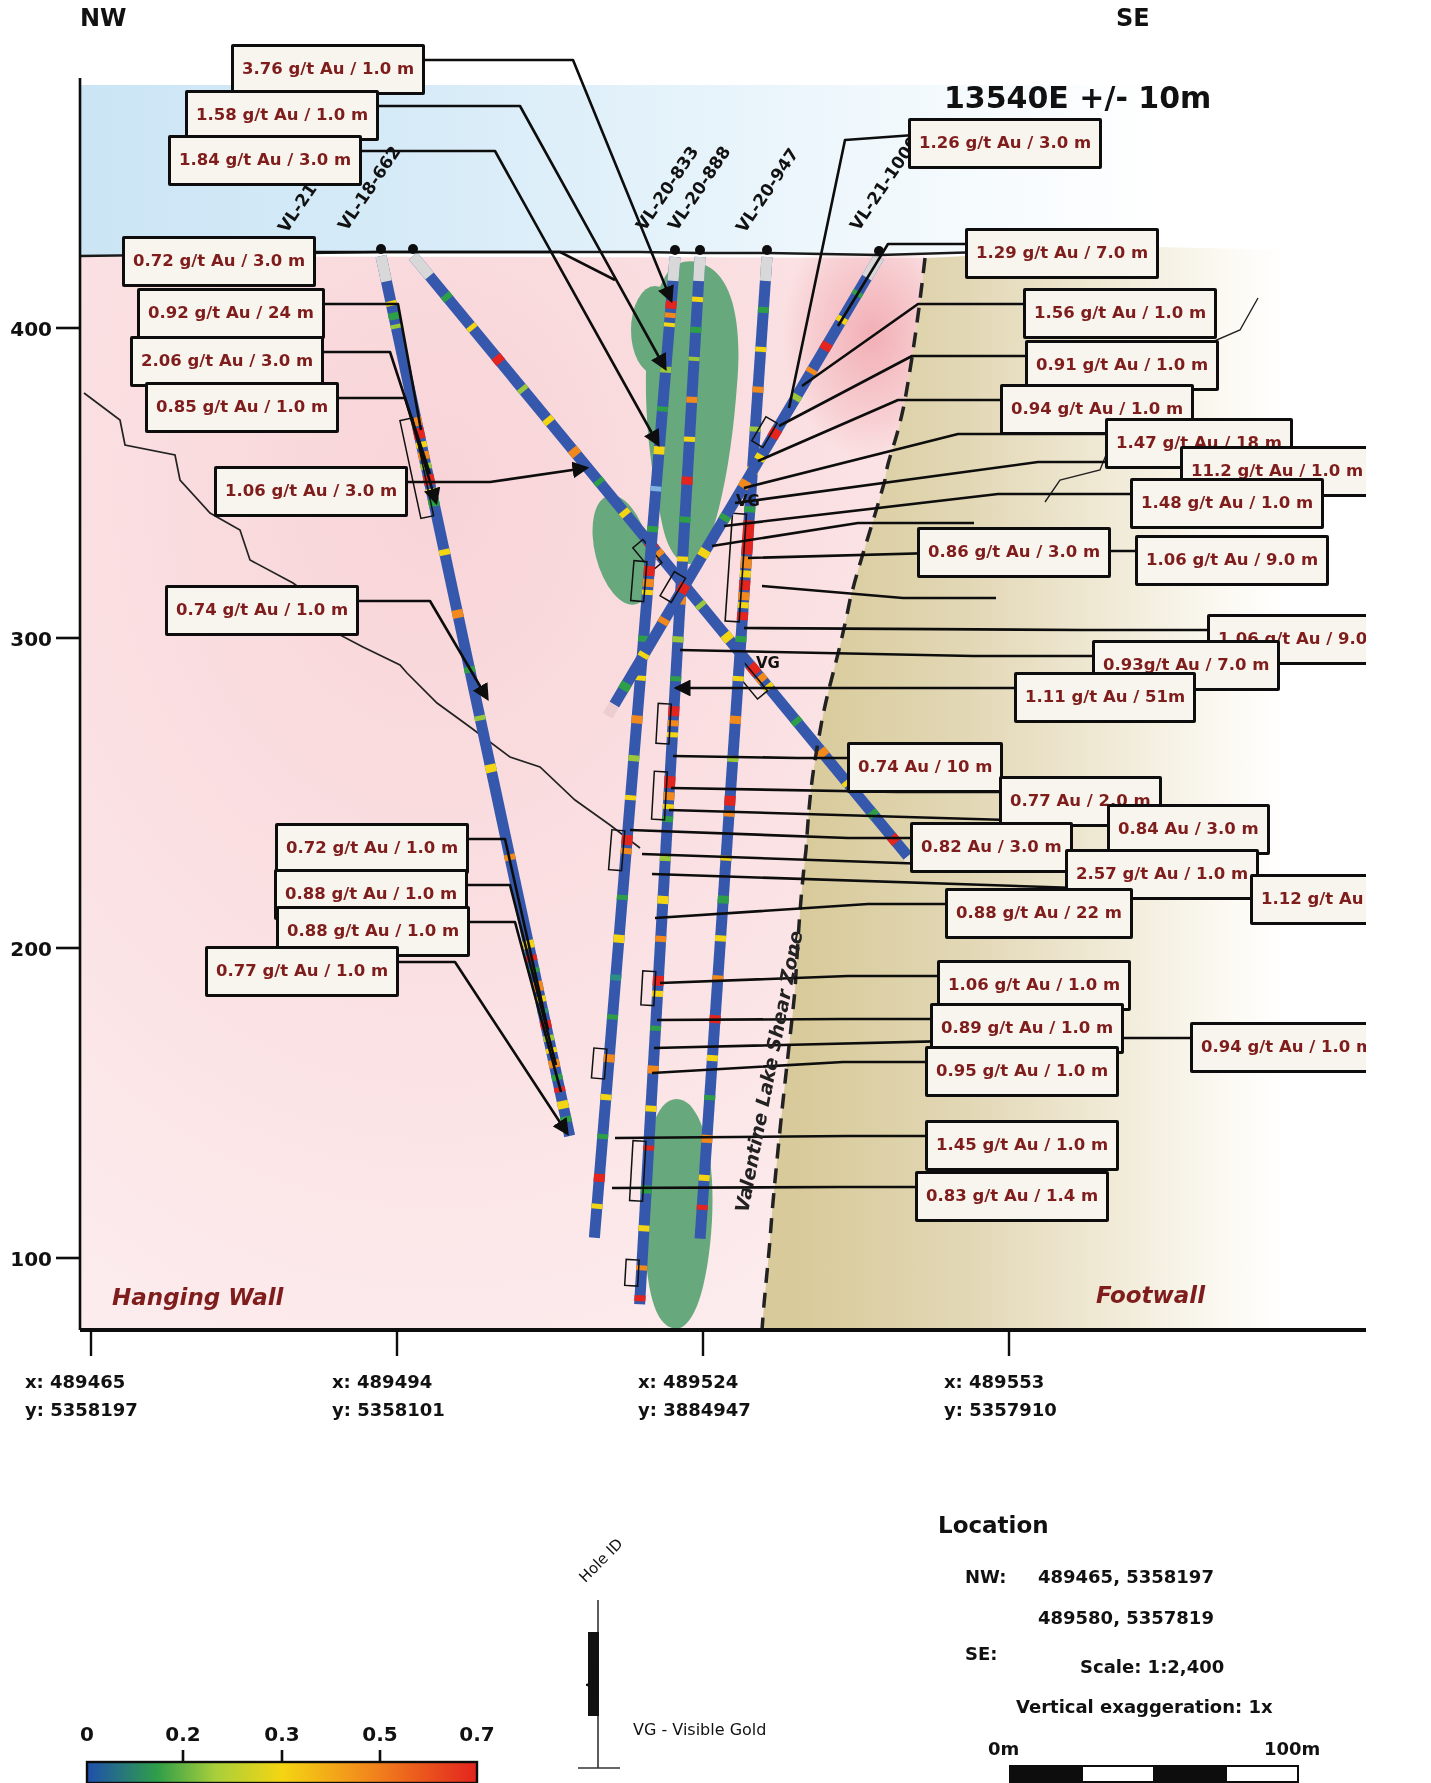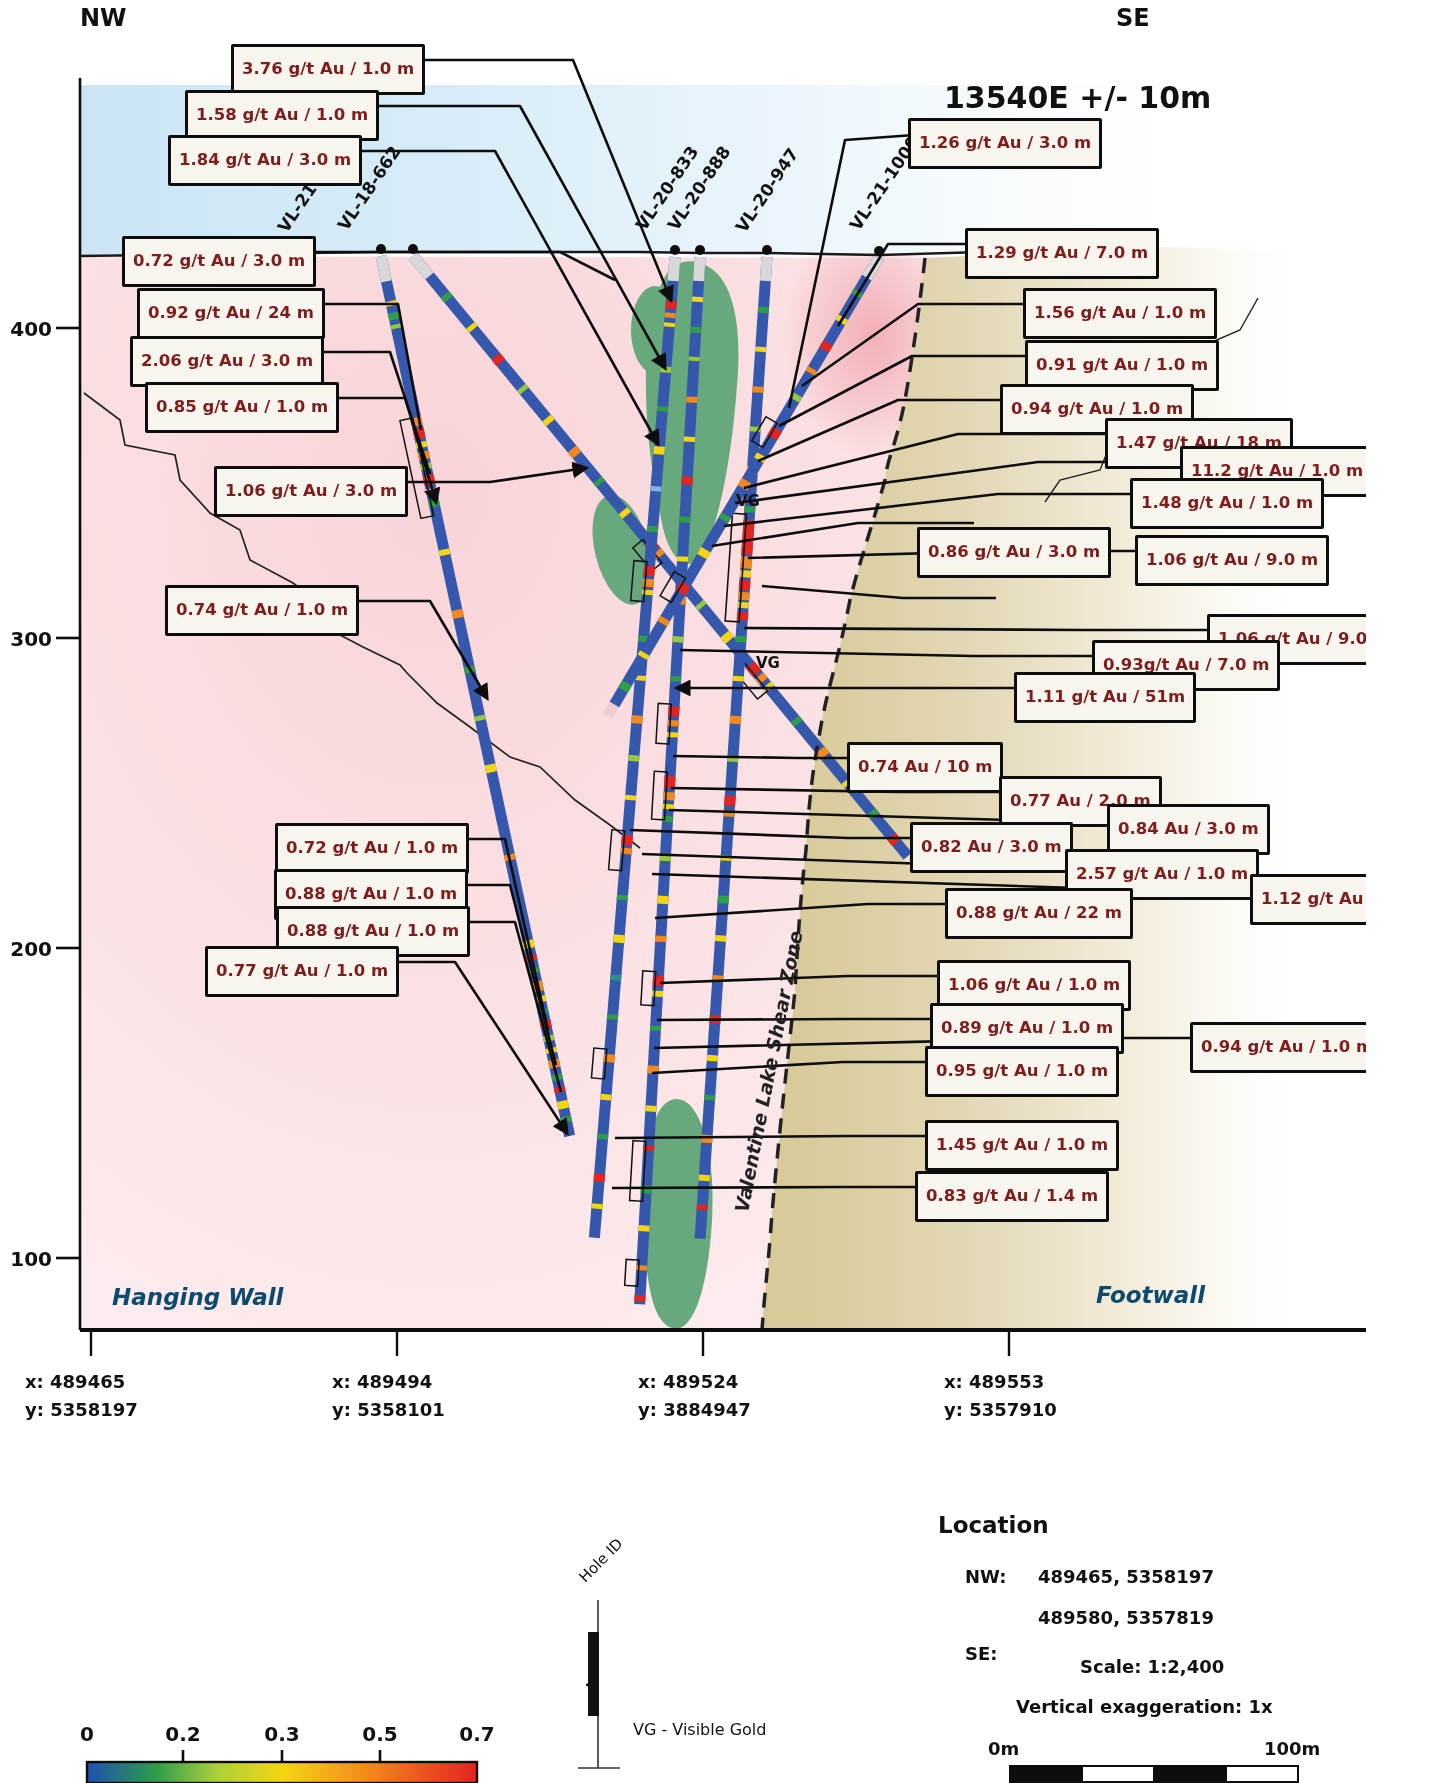--- a/index.html
+++ b/index.html
@@ -7,21 +7,21 @@
          font-family:"DejaVu Sans","Liberation Sans",sans-serif;color:#111;}
   #stage svg{position:absolute;left:0;top:0;}
   .co{position:absolute;background:#f7f5ed;border:3px solid #0d0d0d;border-radius:2px;
       padding:12px 8px;font-weight:bold;font-size:16.5px;line-height:1.25;white-space:nowrap;color:#7f1d1d;z-index:5;}
   .compass{position:absolute;font-weight:bold;font-size:24px;z-index:6;}
   .title{position:absolute;font-weight:bold;font-size:30px;white-space:nowrap;z-index:6;}
   .hl{position:absolute;font-weight:bold;font-size:17px;white-space:nowrap;
       transform:rotate(-56deg);transform-origin:0 100%;z-index:4;}
   .elev{position:absolute;width:52px;text-align:right;font-weight:bold;font-size:20px;z-index:4;}
   .coord{position:absolute;font-weight:bold;font-size:18px;line-height:1.55;white-space:nowrap;z-index:4;}
-  .wall{position:absolute;font-style:italic;font-weight:bold;font-size:23px;color:#0c4a6e;z-index:4;}
+  .wall{position:absolute;font-style:italic;font-weight:bold;font-size:23px;color:#7f1d1d;z-index:4;}
   .shear{position:absolute;font-style:italic;font-weight:bold;font-size:19px;color:#222;white-space:nowrap;
          transform:rotate(-79deg);transform-origin:0 100%;z-index:4;}
   .vg{position:absolute;font-weight:bold;font-size:15px;z-index:5;}
   .sv{position:absolute;width:56px;text-align:center;font-weight:bold;font-size:20px;z-index:4;}
   .loc{position:absolute;font-weight:bold;font-size:18px;white-space:nowrap;z-index:4;}
   .lgd{position:absolute;font-size:16px;white-space:nowrap;z-index:4;}
   .rot45{transform:rotate(-45deg);transform-origin:0 100%;font-size:15px;}
   .rot90{transform:rotate(-90deg);transform-origin:0 100%;font-size:15px;}
 </style>
 </head>

